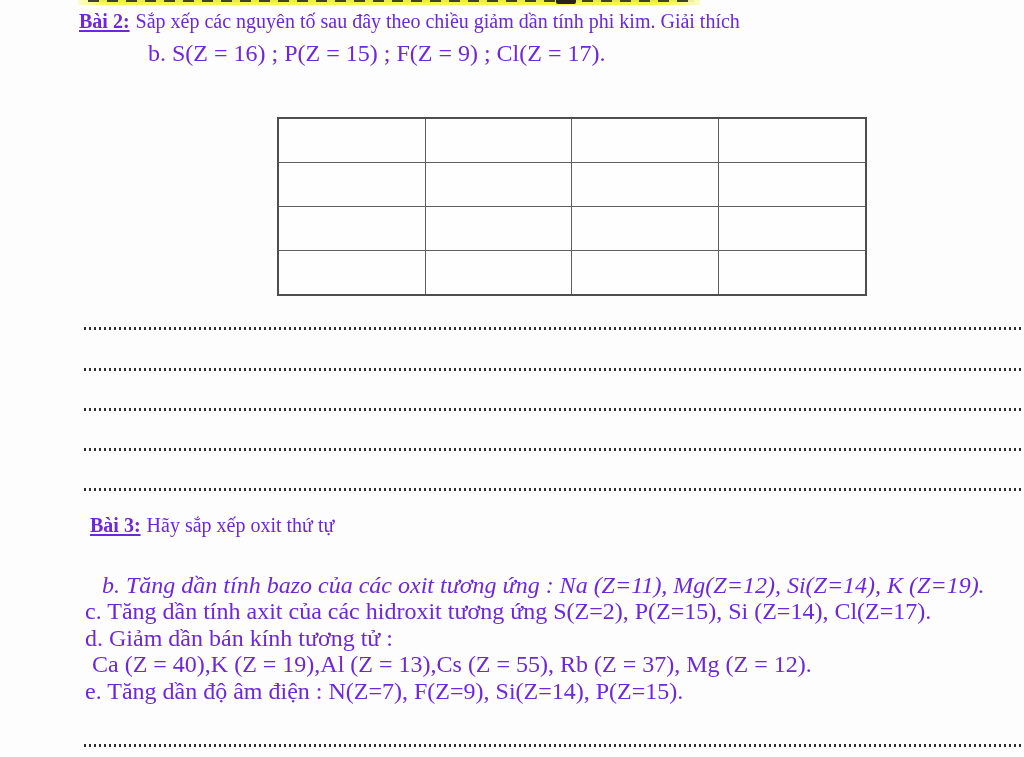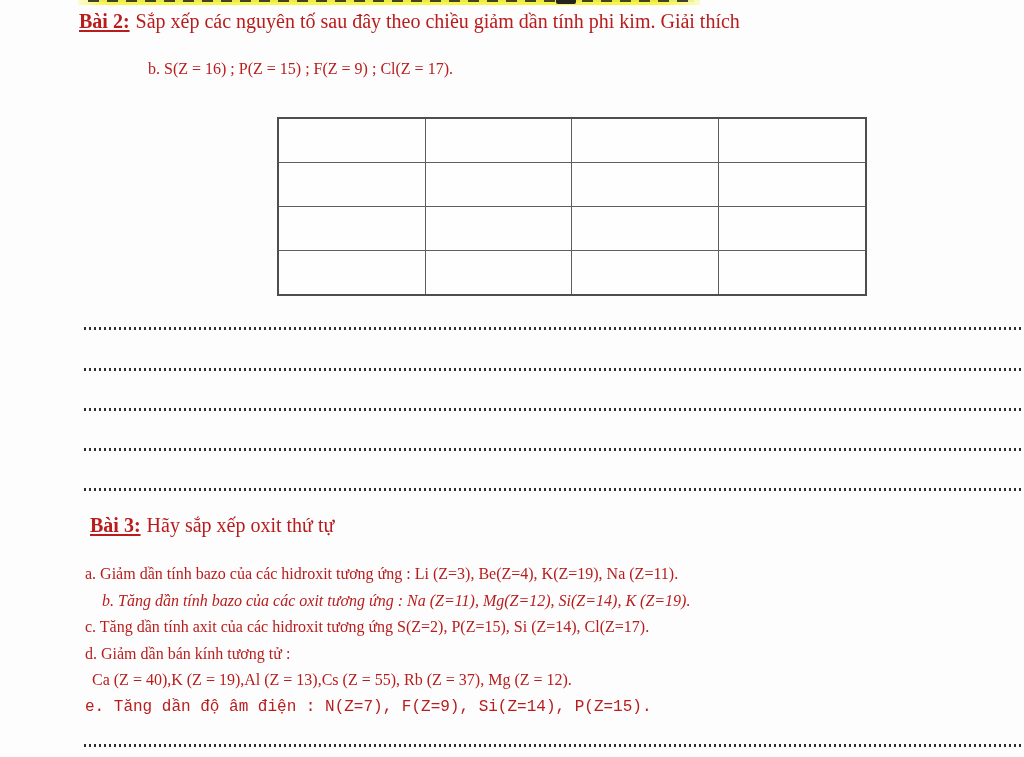--- a/index.html
+++ b/index.html
@@ -7,21 +7,21 @@
     padding: 0;
     background: #ffffff;
   }
   .page {
     position: relative;
     width: 1024px;
     height: 757px;
     background: #fdfdfd;
     overflow: hidden;
     font-family: "Liberation Serif", "DejaVu Serif", serif;
-    color: #b91c1c;
+    color: #6d28d9;
   }
   .abs { position: absolute; white-space: nowrap; }
 
   
   .hl-strip {
     position: absolute;
     left: 78px; top: 0; width: 622px; height: 5px;
     background: linear-gradient(90deg, rgba(247,246,80,0.25) 0, #f7f650 28px, #f6f544 94%, rgba(247,246,80,0.3) 100%);
   }
   .hl-strip::before {
@@ -37,21 +37,21 @@
   }
 
   .heading { font-size: 20px; line-height: 26px; }
   .ex-label {
     font-weight: 700;
     text-decoration: underline;
     text-decoration-thickness: 1.6px;
     text-underline-offset: 2px;
   }
   .ex-title { margin-left: 6px; }
-  .bodyline { font-size: 16px; line-height: 26px; margin-top: 16px; }
+  .bodyline { font-size: 24px; line-height: 26px; }
 
   table.answers {
     position: absolute;
     left: 277px; top: 117px;
     width: 590px; height: 166px;
     border-collapse: collapse;
     table-layout: fixed;
     border: 2px solid #4e4e4e;
     border-top-width: 2.5px;
     background: #fefefe;
@@ -115,22 +115,21 @@
   <div class="dotline" style="left:84px; top:327px; width:940px;"></div>
   <div class="dotline" style="left:84px; top:368px; width:940px;"></div>
   <div class="dotline" style="left:84px; top:408px; width:940px;"></div>
   <div class="dotline" style="left:84px; top:448px; width:940px;"></div>
   <div class="dotline" style="left:84px; top:488px; width:940px;"></div>
 
   <div class="abs heading" style="left:90px; top:512px;">
     <span class="ex-label">Bài 3:</span><span class="ex-title">Hãy sắp xếp oxit thứ tự</span>
   </div>
 
-  <div class="abs bodyline" style="left:85px; top:545px;">a. Giảm dần tính bazo của các hidroxit tương ứng : Li (Z=3), Be(Z=4), K(Z=19), Na (Z=11).</div>
   <div class="abs bodyline" style="left:102px; top:572px;font-style:italic;">b. Tăng dần tính bazo của các oxit tương ứng : Na (Z=11), Mg(Z=12), Si(Z=14), K (Z=19).</div>
   <div class="abs bodyline" style="left:85px; top:598px;">c. Tăng dần tính axit của các hidroxit tương ứng S(Z=2), P(Z=15), Si (Z=14), Cl(Z=17).</div>
   <div class="abs bodyline" style="left:85px; top:625px;">d. Giảm dần bán kính tương tử :</div>
   <div class="abs bodyline" style="left:92px; top:651px;">Ca (Z = 40),K (Z = 19),Al (Z = 13),Cs (Z = 55), Rb (Z = 37), Mg (Z = 12).</div>
-  <div class="abs bodyline" style="left:85px; top:678px;font-family:Liberation Mono, monospace;">e. Tăng dần độ âm điện : N(Z=7), F(Z=9), Si(Z=14), P(Z=15).</div>
+  <div class="abs bodyline" style="left:85px; top:678px;">e. Tăng dần độ âm điện : N(Z=7), F(Z=9), Si(Z=14), P(Z=15).</div>
 
   <div class="dotline" style="left:84px; top:744px; width:940px;"></div>
 
 </div>
 
 </body></html>

